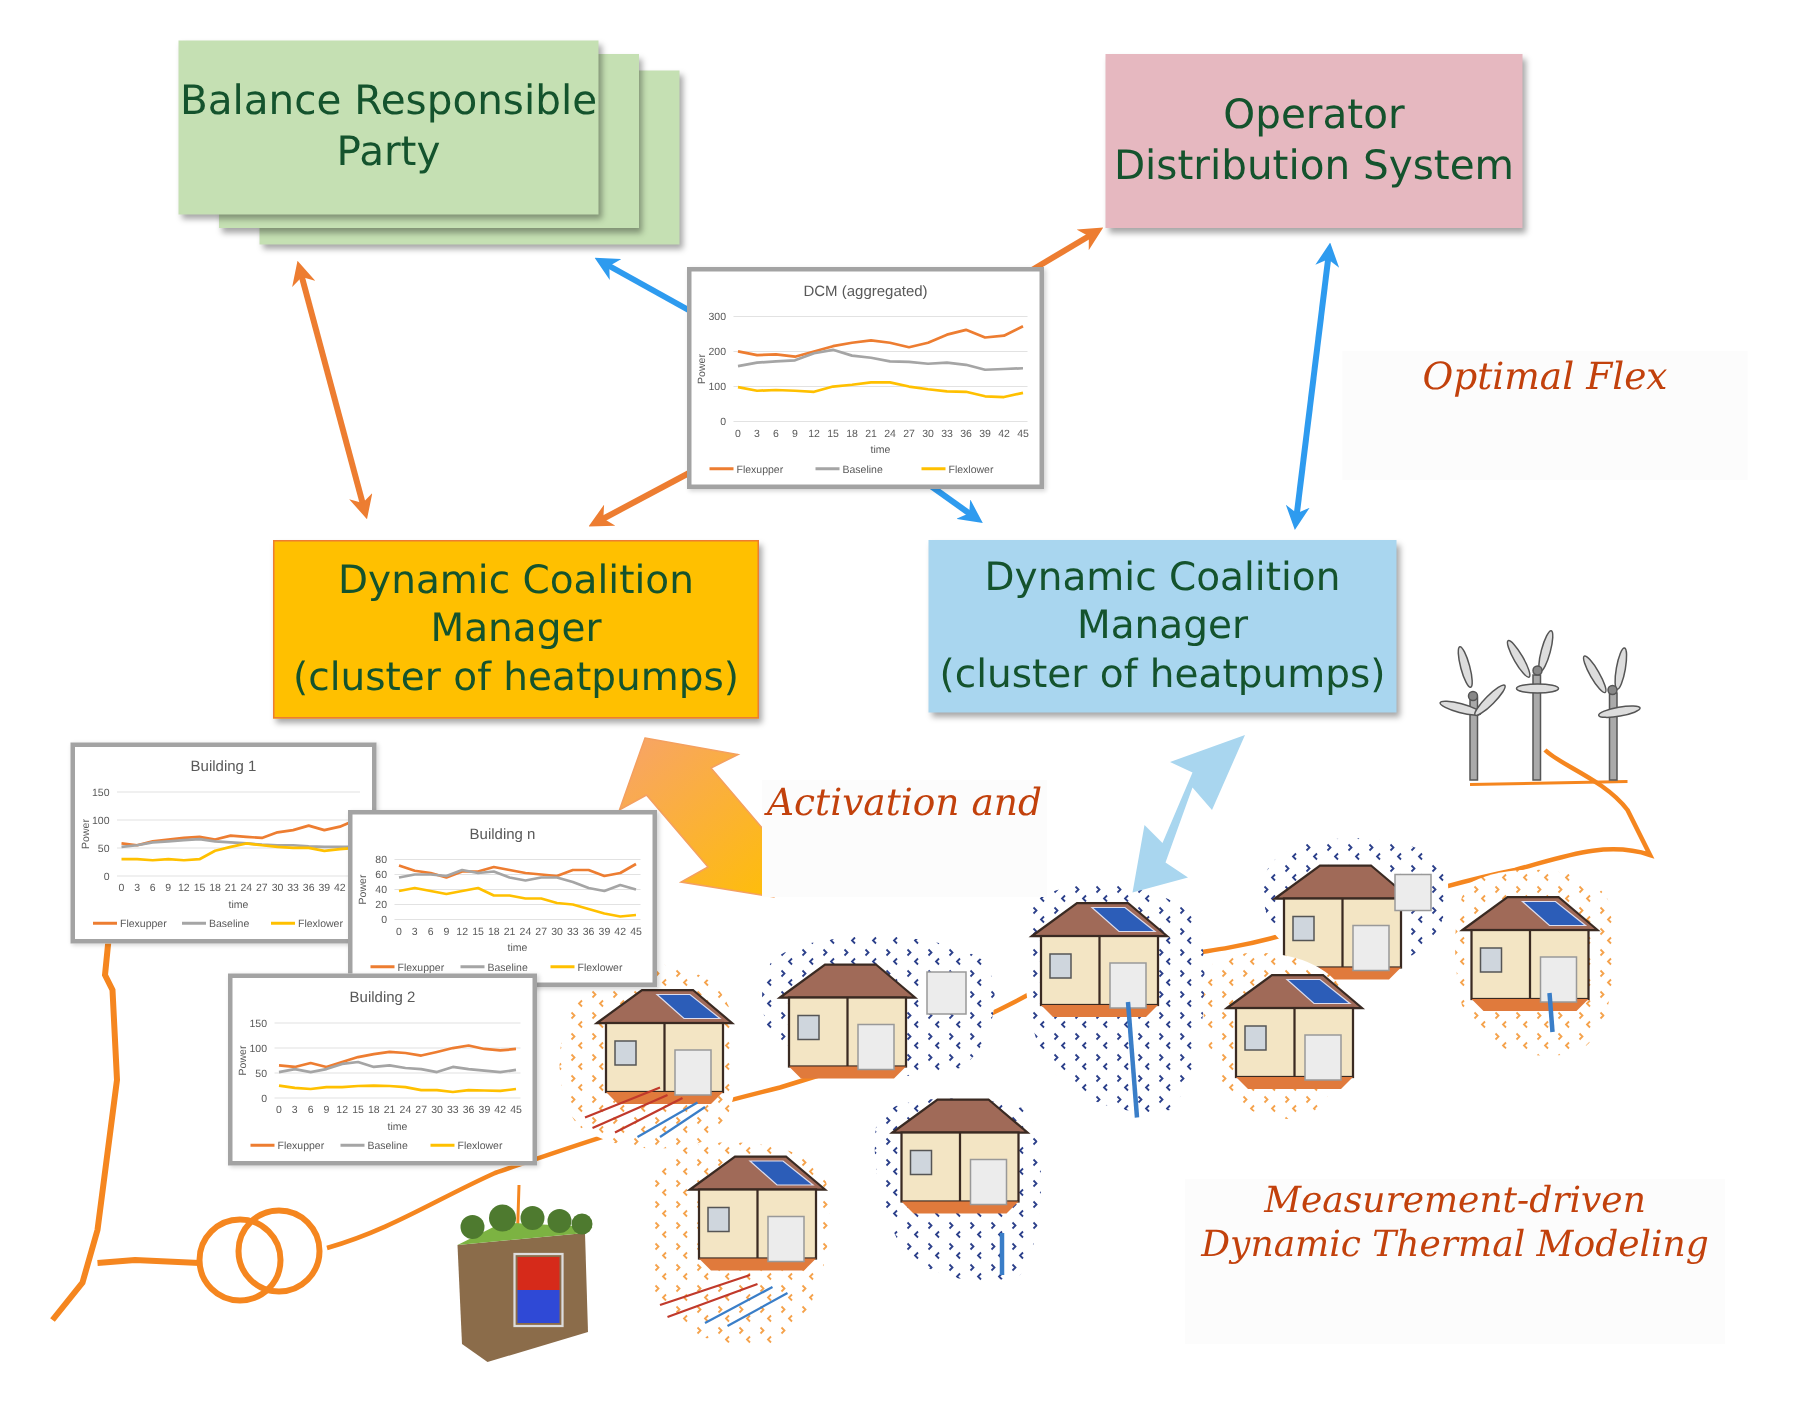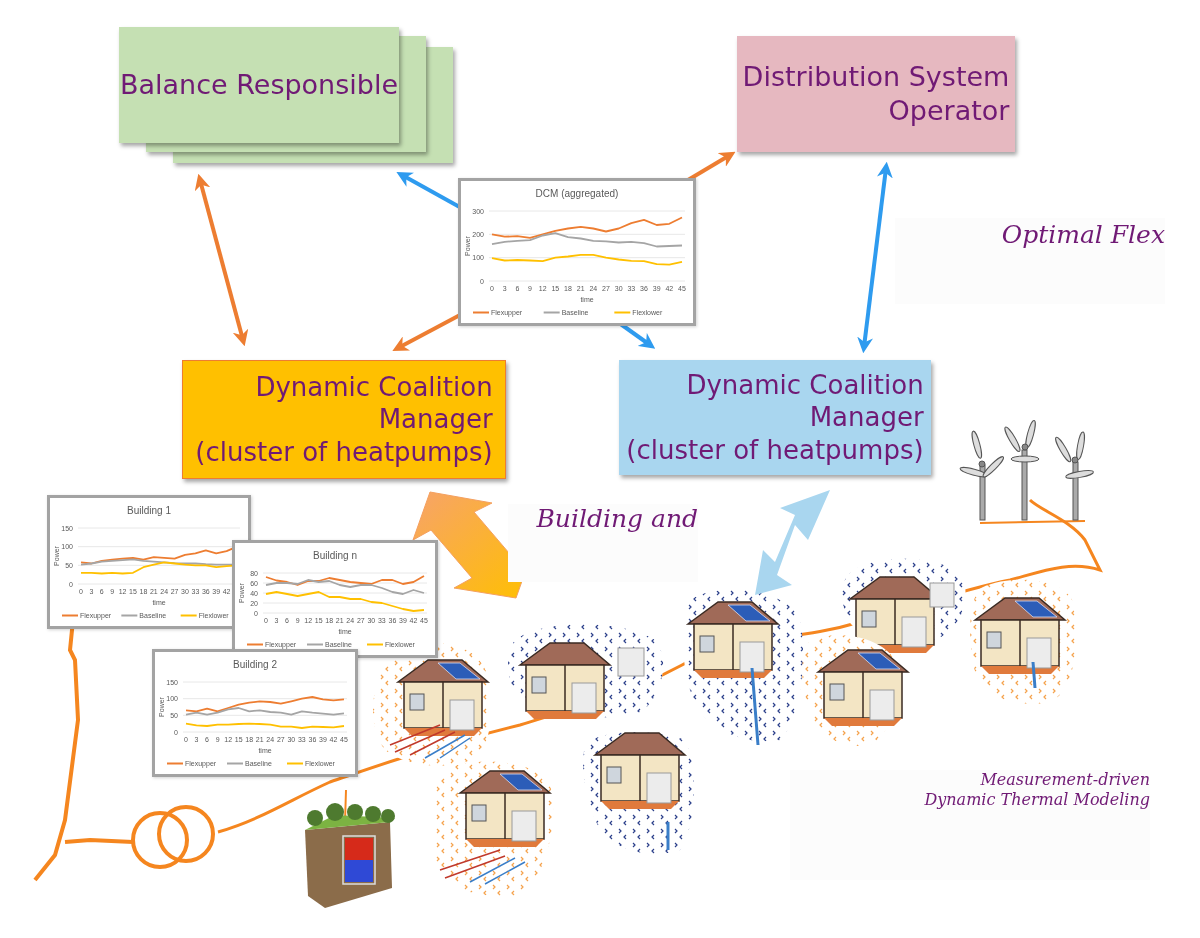--- a/index.html
+++ b/index.html
@@ -1,20 +1,20 @@
 <!DOCTYPE html>
 <html><head>
 <meta charset="utf-8">
 <style>
   html, body { margin:0; padding:0; background:#ffffff; }
   body { width:1200px; height:938px; position:relative; overflow:hidden; font-family:"DejaVu Sans", sans-serif; }
   #canvas { position:absolute; left:0; top:0; width:1200px; height:938px; }
-  .box { position:absolute; display:flex; align-items:center; justify-content:center; text-align:right; color:#701a75; font-family:"DejaVu Sans", sans-serif; box-shadow:2px 3px 4px rgba(0,0,0,0.35); line-height:1.25; }
+  .box { position:absolute; display:flex; align-items:center; justify-content:center; text-align:center; color:#14532d; font-family:"DejaVu Sans", sans-serif; box-shadow:2px 3px 4px rgba(0,0,0,0.35); line-height:1.25; }
   .brp-shadow { position:absolute; background:#c5e0b3; box-shadow:2px 3px 4px rgba(0,0,0,0.35); }
-  .callout { position:absolute; color:#701a75; font-family:"DejaVu Serif", serif; font-style:italic; text-align:right; background:#fcfcfc; line-height:1.22; }
+  .callout { position:absolute; color:#c2410c; font-family:"DejaVu Serif", serif; font-style:italic; text-align:center; background:#fcfcfc; line-height:1.22;margin-top:16px; }
   .mini-chart { position:absolute; background:#ffffff; border:3px solid #a3a3a3; box-shadow:1px 1px 3px rgba(0,0,0,0.18); }
   .mini-chart svg { position:absolute; left:0; top:0; }
 </style>
 </head>
 <body>
 
 <svg id="canvas" width="1200" height="938" viewBox="0 0 1200 938">
   <defs>
     <marker id="ah-o" viewBox="0 0 10 10" refX="6" refY="5" markerWidth="4" markerHeight="4" orient="auto-start-reverse">
       <path d="M0,0 L10,5 L0,10 L3,5 Z" fill="#ed7d31"></path>
@@ -157,27 +157,28 @@
   <g>
     <polygon points="830,490 808,540 795,525 777,575 792,585 755,595 763,550 775,562 795,515 780,508" fill="#a9d6ef"></polygon>
   </g>
 </svg>
 
 <div class="brp-shadow" style="left:173px;top:47px;width:280px;height:116px;"></div>
 <div class="brp-shadow" style="left:146px;top:36px;width:280px;height:116px;"></div>
 <div class="box" style="left:119px;top:27px;width:280px;height:116px;background:#c5e0b3;font-size:27px;">
   <div>
     <div>Balance Responsible</div>
+    <div>Party</div>
   </div>
 </div>
 
 <div class="box" style="left:737px;top:36px;width:278px;height:116px;background:#e6b8c0;font-size:27px;">
   <div>
+    <div>Operator</div>
     <div>Distribution System</div>
-    <div>Operator</div>
   </div>
 </div>
 
 <div class="box" style="left:182px;top:360px;width:322px;height:117px;background:#ffc000;border:1.5px solid #ed7d31;font-size:26px;">
   <div>
     <div>Dynamic Coalition</div>
     <div>Manager</div>
     <div>(cluster of heatpumps)</div>
   </div>
 </div>
@@ -187,23 +188,23 @@
     <div>Dynamic Coalition</div>
     <div>Manager</div>
     <div>(cluster of heatpumps)</div>
   </div>
 </div>
 
 <div class="callout" style="left:895px;top:218px;width:270px;height:84px;font-size:25px;padding-top:2px;">
   <div>Optimal Flex</div>
 </div>
 <div class="callout" style="left:508px;top:504px;width:190px;height:78px;font-size:25px;">
-  <div>Building and</div>
-</div>
-<div class="callout" style="left:790px;top:770px;width:360px;height:110px;font-size:16px;">
+  <div>Activation and</div>
+</div>
+<div class="callout" style="left:790px;top:770px;width:360px;height:110px;font-size:24px;">
   <div>Measurement-driven</div>
   <div>Dynamic Thermal Modeling</div>
 </div>
 
 <div class="mini-chart" style="left:458px;top:178px;width:232px;height:142px;">
     <svg width="232" height="142">
       <text x="116" y="16" text-anchor="middle" font-size="10" fill="#595959" font-family="Liberation Sans, sans-serif">DCM (aggregated)</text>
       <line x1="28" x2="224" y1="100" y2="100" stroke="#e2e2e2" stroke-width="0.8"></line>
       <text x="23" y="102.5" text-anchor="end" font-size="7" fill="#595959" font-family="Liberation Sans, sans-serif">0</text>
       <line x1="28" x2="224" y1="76.66666666666667" y2="76.66666666666667" stroke="#e2e2e2" stroke-width="0.8"></line>

